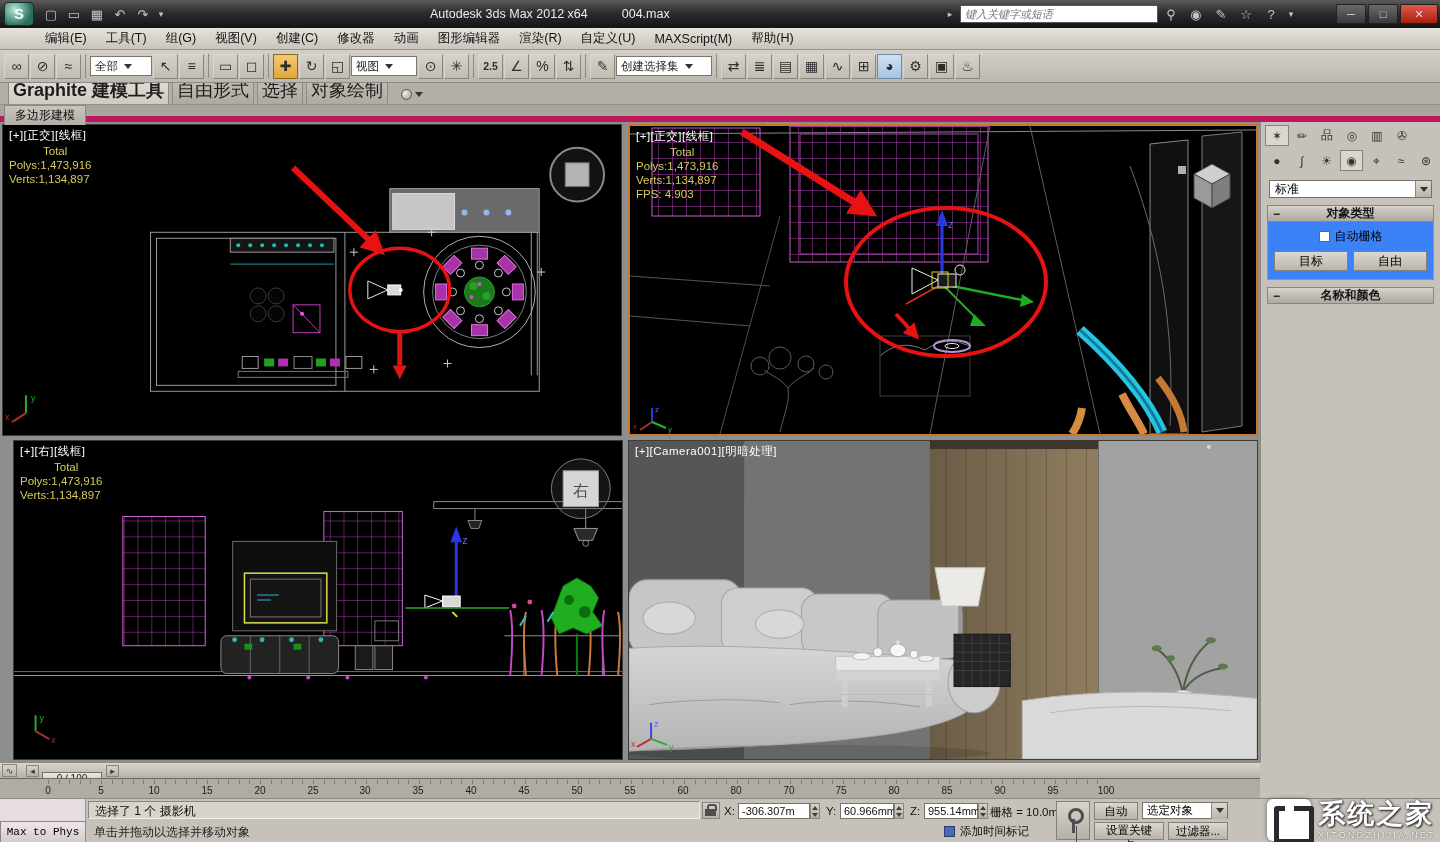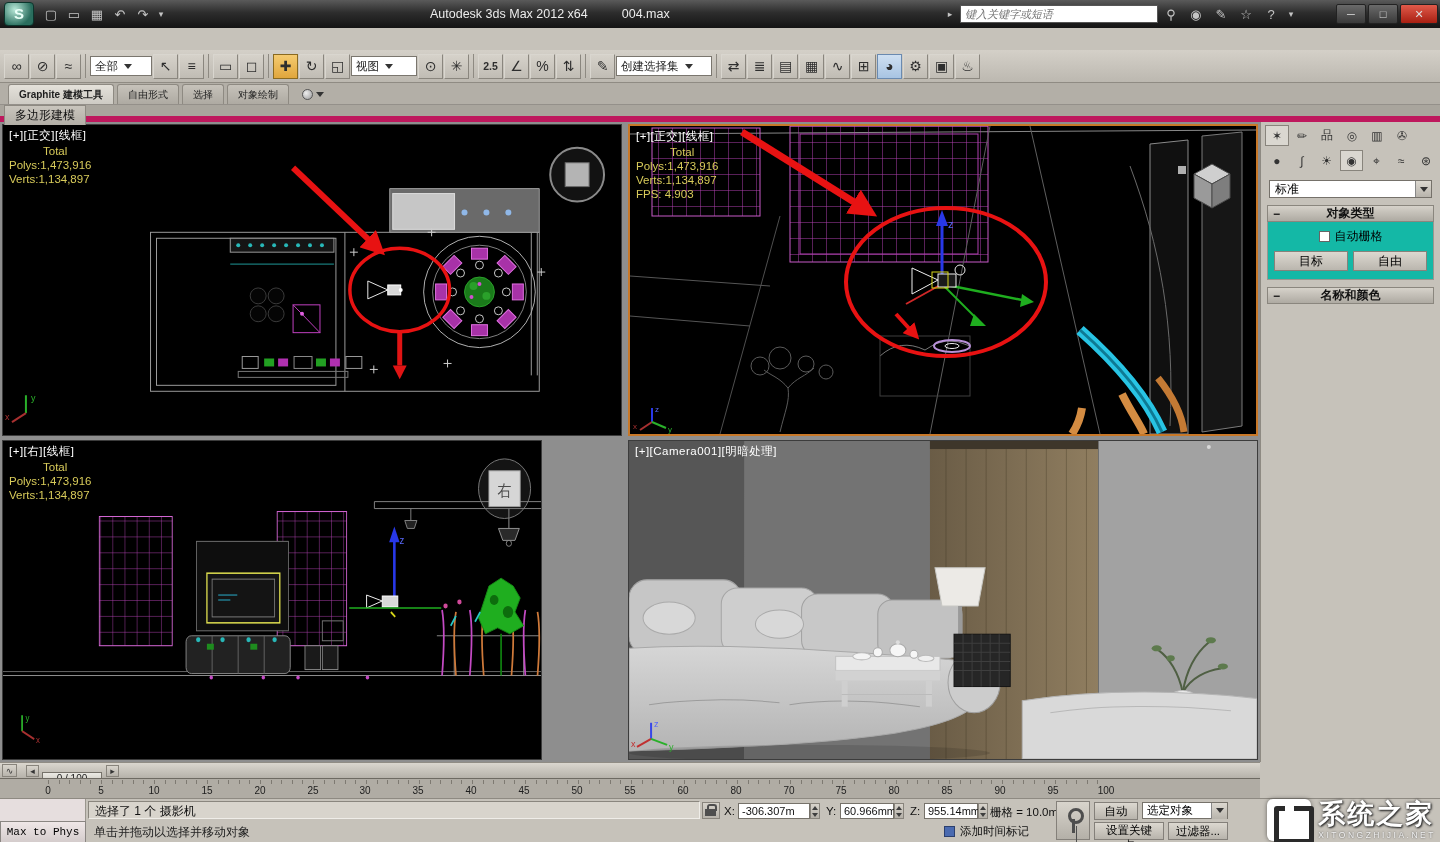--- a/index.html
+++ b/index.html
@@ -29,21 +29,21 @@
 .tool-btn{min-width:25px;height:25px;display:flex;align-items:center;justify-content:center;font-size:14px;color:#2e2e2e;border:1px solid #d9d6cf;border-right-color:#8a867e;border-bottom-color:#8a867e;background:linear-gradient(#d6d2ca,#c0bcb4);}
 .tool-btn.active{background:linear-gradient(#f5cb70,#e0a63c);border-color:#8a6a20;}
 .tool-btn.hl{background:linear-gradient(#cfe0f2,#a8c4e2);border-color:#6a8ab0;}
 .tool-dd{height:20px;background:#fff;border:1px solid #7a766e;font-size:11.5px;color:#222;display:flex;align-items:center;padding:8px 4px;gap:6px;}
 .dd-arrow{width:0;height:0;border-left:4px solid transparent;border-right:4px solid transparent;border-top:5px solid #333;}
 .sep{width:1px;height:24px;background:#8e8a82;margin:0 3px;}
 .snap-txt{font-size:10.5px;font-weight:bold;}
 
 
 .ribbon-tabs{position:absolute;top:83px;left:0;width:1440px;height:22px;background:#b3afa7;display:flex;align-items:flex-end;padding-left:8px;gap:3px;border-bottom:1px solid #94908a;z-index:27;}
-.ribbon-tab{padding:3px 10px 2px;font-size:10px;color:#1d1d1d;background:linear-gradient(#c6c2ba,#aeaaa2);border:1px solid #8e8a82;border-bottom:none;border-radius:3px 3px 0 0;}
+.ribbon-tab{padding:3px 4px 2px;font-size:18px;color:#1d1d1d;background:linear-gradient(#c6c2ba,#aeaaa2);border:1px solid #8e8a82;border-bottom:none;border-radius:3px 3px 0 0;}
 .ribbon-tab.active{background:linear-gradient(#e4e1da,#cecbc4);font-weight:bold;}
 .ribbon-config{display:flex;align-items:center;gap:3px;margin:0 0 4px 10px;font-size:10px;color:#333;}
 .cfg-dot{width:11px;height:11px;border-radius:50%;border:1px solid #555;background:radial-gradient(circle at 35% 35%,#eee,#999);}
 .ribbon-sub{position:absolute;top:105px;left:0;width:1440px;height:17px;background:#a9a59d;border-bottom:6px solid #be185d;z-index:27;}
 .subtab{display:inline-block;margin-left:4px;padding:1px 10px;font-size:12px;color:#111;background:linear-gradient(#c9c5bd,#b2aea6);border:1px solid #8e8a82;border-bottom:none;}
 
 
 .viewport-area{position:absolute;top:122px;left:0;width:1260px;height:640px;background:#8e8e8e;z-index:5;}
 .viewport{position:absolute;background:#000;border:1px solid #3c3c3c;overflow:hidden;}
 .viewport.active{border:2px solid #c87828;}
@@ -56,21 +56,21 @@
 
 .command-panel{position:absolute;top:122px;left:1260px;width:180px;height:640px;background:#c6c2ba;border-left:1px solid #8e8a82;z-index:6;font-size:12px;}
 .cp-row{display:flex;gap:1px;padding:3px 2px 1px 4px;}
 .cp-icon{width:24px;height:21px;display:flex;align-items:center;justify-content:center;font-size:12px;color:#333;border:1px solid transparent;}
 .cp-icon.active{background:#dad7d0;border:1px solid #88847c;}
 .cp-dd{margin:8px 8px 4px;height:18px;background:#fff;border:1px solid #75716a;display:flex;align-items:center;justify-content:space-between;padding-left:5px;font-size:12px;}
 .dd-box{width:16px;height:16px;background:linear-gradient(#dcd8d0,#b8b4ac);border-left:1px solid #888;display:flex;align-items:center;justify-content:center;}
 .rollout{margin:7px 6px 0;}
 .ro-head{height:17px;background:linear-gradient(#d6d2ca,#aeaaa2);border:1px solid #8a867e;font-size:12px;font-weight:bold;color:#111;display:flex;align-items:center;justify-content:center;position:relative;}
 .ro-minus{position:absolute;left:5px;font-weight:bold;}
-.ro-body{border:1px solid #9a968e;border-top:none;padding:6px 6px 8px;background:#14b8a6;}
+.ro-body{border:1px solid #9a968e;border-top:none;padding:6px 6px 8px;background:#3b82f6;}
 .cb-row{display:flex;align-items:center;justify-content:center;gap:5px;margin-bottom:6px;}
 .cb{width:11px;height:11px;background:#fff;border:1px solid #666;}
 .obj-btns{display:grid;grid-template-columns:1fr 1fr;gap:5px;}
 .obj-btns button{height:20px;background:linear-gradient(#dcd8d0,#bab6ae);border:1px solid #86827a;font-size:12px;font-family:"Liberation Sans",sans-serif;}
 .name-row{display:flex;gap:5px;align-items:center;}
 .name-input{flex:1;height:18px;background:#fff;border:1px solid #75716a;font-size:12px;display:flex;align-items:center;padding:0 4px;}
 .swatch{width:18px;height:18px;background:#3a57c4;border:1px solid #20274a;}
 
 
 .trackbar{position:absolute;top:762px;left:0;width:1260px;height:16px;background:linear-gradient(#dad6ce,#b6b2aa);border-top:1px solid #908c84;z-index:7;}
@@ -146,20 +146,34 @@
       <span class="tb-icon">?</span>
       <span class="tb-icon small">▾</span>
     </div>
     <div class="winbtns">
       <span class="winbtn">─</span>
       <span class="winbtn">□</span>
       <span class="winbtn close">✕</span>
     </div>
   </div>
 
+  <div class="menubar">
+    <span class="menu-item">编辑(E)</span>
+    <span class="menu-item">工具(T)</span>
+    <span class="menu-item">组(G)</span>
+    <span class="menu-item">视图(V)</span>
+    <span class="menu-item">创建(C)</span>
+    <span class="menu-item">修改器</span>
+    <span class="menu-item">动画</span>
+    <span class="menu-item">图形编辑器</span>
+    <span class="menu-item">渲染(R)</span>
+    <span class="menu-item">自定义(U)</span>
+    <span class="menu-item">MAXScript(M)</span>
+    <span class="menu-item">帮助(H)</span>
+  </div>
 
   <div class="toolbar">
     <span class="tool-btn">∞</span>
     <span class="tool-btn">⊘</span>
     <span class="tool-btn">≈</span>
     <div class="sep"></div>
     <div class="tool-dd" style="width:62px">
       <span>全部</span>
       <span class="dd-arrow"></span>
     </div>
@@ -430,21 +444,21 @@
           <line x1="22" y1="296" x2="22" y2="282" stroke="#2838e8" stroke-width="2"></line>
           <line x1="22" y1="296" x2="10" y2="304" stroke="#a83030" stroke-width="2"></line>
           <line x1="22" y1="296" x2="36" y2="302" stroke="#2ab02a" stroke-width="2"></line>
           <text x="25" y="286" fill="#5868f8" font-size="8">z</text>
           <text x="3" y="303" fill="#a83030" font-size="8">x</text>
           <text x="38" y="306" fill="#2ab02a" font-size="8">y</text>
         </g>
       </svg>
     </div>
 
-    <div class="viewport" style="left:2px;top:318px;width:540px;height:320px;">
+    <div class="viewport" style="left:13px;top:318px;width:610px;height:320px;">
       <div class="vp-label">[+][右][线框]</div>
       <div class="vp-stats">
         <div class="stat-total">Total</div>
         <div>Polys:1,473,916</div>
         <div>Verts:1,134,897</div>
       </div>
       <svg viewBox="0 0 620 320" preserveAspectRatio="none">
         <defs>
           <pattern id="lat3" width="14" height="16" patternUnits="userSpaceOnUse">
               <path d="M0,0H14M0,0V16" stroke="#b040b0" fill="none"></path>

